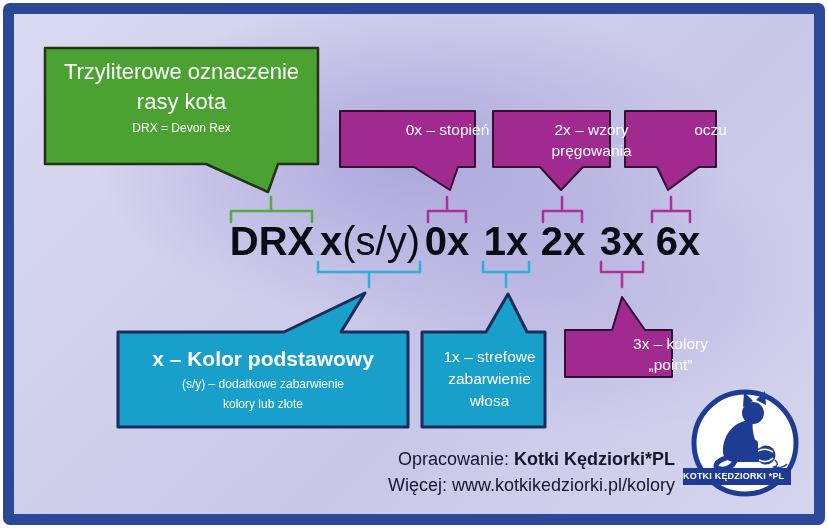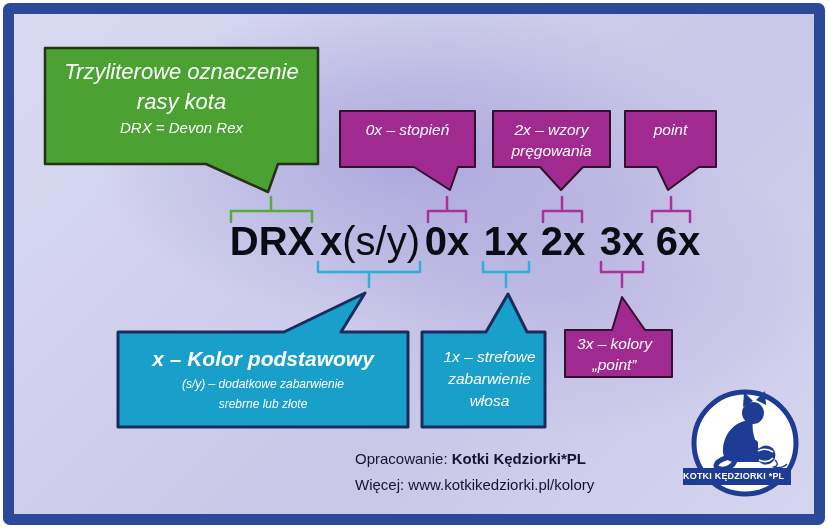--- a/index.html
+++ b/index.html
@@ -4,40 +4,40 @@
 <style>
   html,body{margin:0;padding:0;background:#ffffff;}
   .stage{position:relative;width:828px;height:528px;background:#ffffff;font-family:"Liberation Sans",sans-serif;overflow:hidden;}
   .canvas{position:absolute;left:3px;top:3px;right:3px;bottom:3px;border-radius:7px;
     background:
       radial-gradient(ellipse 55% 45% at 50% 30%, rgba(165,160,218,.85) 0%, rgba(165,160,218,0) 70%),
       radial-gradient(ellipse 45% 40% at 70% 55%, rgba(180,174,224,.6) 0%, rgba(180,174,224,0) 70%),
       linear-gradient(135deg,#dadbf1 0%,#d0d0ec 35%,#c9c7e8 60%,#d6d6ef 100%);}
   .frame{position:absolute;left:3px;top:3px;right:3px;bottom:3px;border:11px solid #2b4899;border-radius:7px;pointer-events:none;z-index:50;}
   svg.overlay{position:absolute;left:0;top:0;z-index:5;}
-  .txt{position:absolute;z-index:10;color:#ffffff;text-align:center;font-style:italic;}
+  .txt{position:absolute;z-index:10;color:#ffffff;text-align:center;}
   
   .codeseg{position:absolute;top:215px;height:52px;line-height:52px;z-index:10;
     font-size:40px;font-weight:bold;color:#0b0b14;white-space:nowrap;transform:translateX(-50%);}
   .codeseg .light{font-weight:normal;}
   
   .b-breed{left:45px;top:57px;width:273px;}
   .b-breed .l1,.b-breed .l2{font-size:22px;line-height:30px;}
-  .b-breed .l3{font-size:15px;line-height:22px;}
-  .b-small{font-size:15.5px;line-height:21px;}
+  .b-breed .l3{font-size:12px;line-height:22px;}
+  .b-small{font-size:15.5px;line-height:21px;padding-left:40px;}
   .b-white{left:340px;top:119px;width:135px;}
   .b-tabby{left:493px;top:119px;width:117px;}
   .b-eyes{left:625px;top:119px;width:91px;}
   .b-base{left:118px;top:344px;width:290px;}
   .b-base .l1{font-size:21px;line-height:30px;font-weight:bold;}
   .b-base .l2,.b-base .l3{font-size:12px;line-height:20px;}
   .b-shade{left:422px;top:346px;width:135px;font-size:15.5px;line-height:22px;}
-  .b-point{left:568px;top:333px;width:93px;}
-  .footer{position:absolute;left:355px;top:446px;width:320px;z-index:10;text-align:left;
-    color:#15152e;font-size:15px;line-height:26px;}
+  .b-point{left:584px;top:333px;width:93px;}
+  .footer{position:absolute;left:355px;top:446px;width:320px;z-index:10;text-align:right;
+    color:#15152e;font-size:18px;line-height:26px;}
   .footer b{font-weight:bold;}
   .banner{position:absolute;left:683px;top:468px;width:108px;height:17px;z-index:12;
     background:#1e3c94;color:#ffffff;font-size:9px;font-weight:bold;letter-spacing:.2px;
     text-align:left;line-height:17px;white-space:nowrap;}
 </style>
 </head>
 <body>
 
 <div class="stage">
   <div class="canvas"></div>
@@ -88,26 +88,26 @@
     <div class="l3">DRX = Devon Rex</div>
   </div>
   <div class="txt b-small b-white">
     <div>0x – stopień</div>
   </div>
   <div class="txt b-small b-tabby">
     <div>2x – wzory</div>
     <div>pręgowania</div>
   </div>
   <div class="txt b-small b-eyes">
-    <div>point</div>
+    <div>oczu</div>
   </div>
   <div class="txt b-base">
     <div class="l1">x – Kolor podstawowy</div>
     <div class="l2">(s/y) – dodatkowe zabarwienie</div>
-    <div class="l3">srebrne lub złote</div>
+    <div class="l3">kolory lub złote</div>
   </div>
   <div class="txt b-shade">
     <div>1x – strefowe</div>
     <div>zabarwienie</div>
     <div>włosa</div>
   </div>
   <div class="txt b-small b-point">
     <div>3x – kolory</div>
     <div>„point”</div>
   </div>

